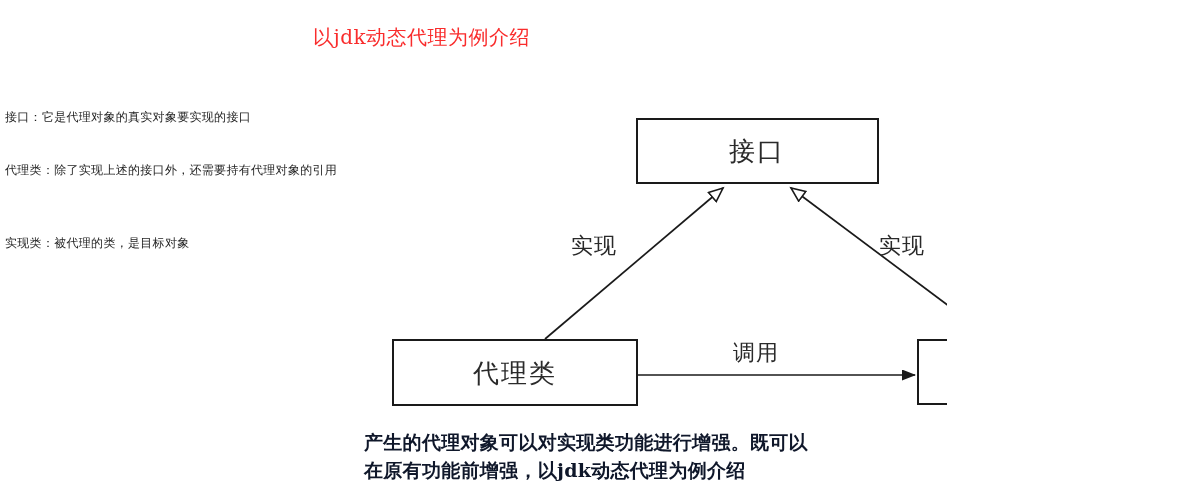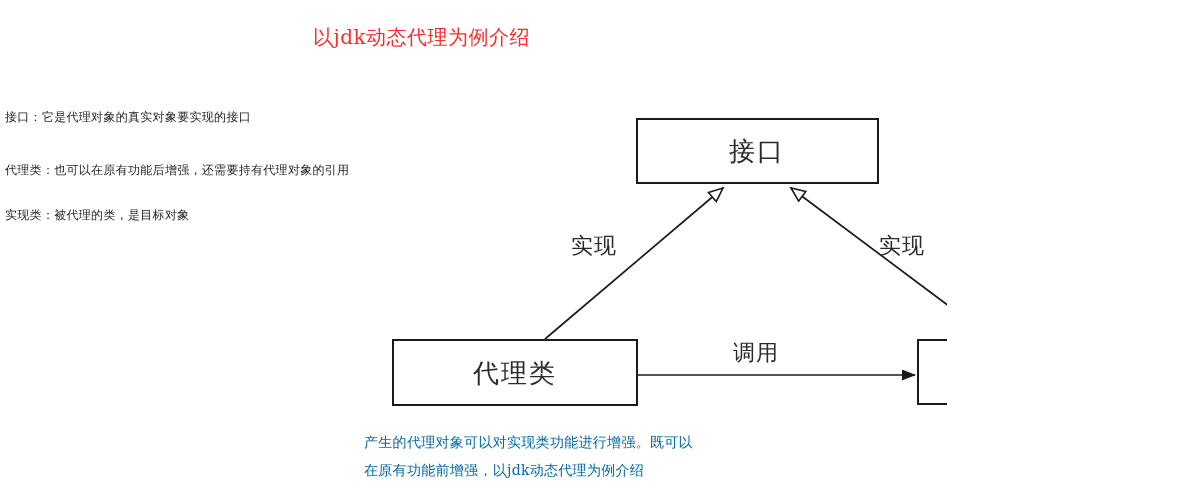--- a/index.html
+++ b/index.html
@@ -27,21 +27,21 @@
   .def {
     position: absolute;
     left: 5px;
     font-size: 12px;
     color: #1f1f1f;
     letter-spacing: 0.3px;
     white-space: nowrap;
   }
   .def1 { top: 109px; }
   .def2 { top: 162px; }
-  .def3 { top: 207px; text-align: center; }
+  .def3 { top: 235px; text-align: center; }
   .diagram {
     position: absolute;
     left: 0;
     top: 0;
   }
   .node-box {
     fill: #ffffff;
     stroke: #1a1a1a;
     stroke-width: 2;
   }
@@ -58,37 +58,38 @@
   .edge-label {
     font-family: "DejaVu Serif", serif;
     font-size: 22px;
     fill: #2a2a2a;
     letter-spacing: 1px;
   }
   .note {
     position: absolute;
     left: 364px;
     top: 428px;
-    font-size: 14px;
+    font-size: 19px;
     line-height: 28px;
-    color: #0369a1;
+    color: #0f172a;
     letter-spacing: 0.3px;
     white-space: nowrap;
+    font-weight: bold;
   }
 </style>
 </head>
 <body>
 
 <div class="canvas">
 
   <div class="title">以jdk动态代理为例介绍</div>
 
   <div class="def def1">接口：它是代理对象的真实对象要实现的接口</div>
 
-  <div class="def def2">代理类：也可以在原有功能后增强，还需要持有代理对象的引用</div>
+  <div class="def def2">代理类：除了实现上述的接口外，还需要持有代理对象的引用</div>
 
   <div class="def def3">实现类：被代理的类，是目标对象</div>
 
   <svg class="diagram" width="1191" height="500" viewBox="0 0 1191 500">
     <defs>
       <marker id="hollowArrow" markerUnits="userSpaceOnUse" markerWidth="18" markerHeight="16" refX="15" refY="7" orient="auto">
         <path d="M1,1 L15,7 L1,13 Z" fill="#ffffff" stroke="#1a1a1a" stroke-width="1.6"></path>
       </marker>
       <marker id="filledArrow" markerUnits="userSpaceOnUse" markerWidth="16" markerHeight="12" refX="13" refY="5.5" orient="auto">
         <path d="M0,0 L14,5.5 L0,11 Z" fill="#1a1a1a"></path>

